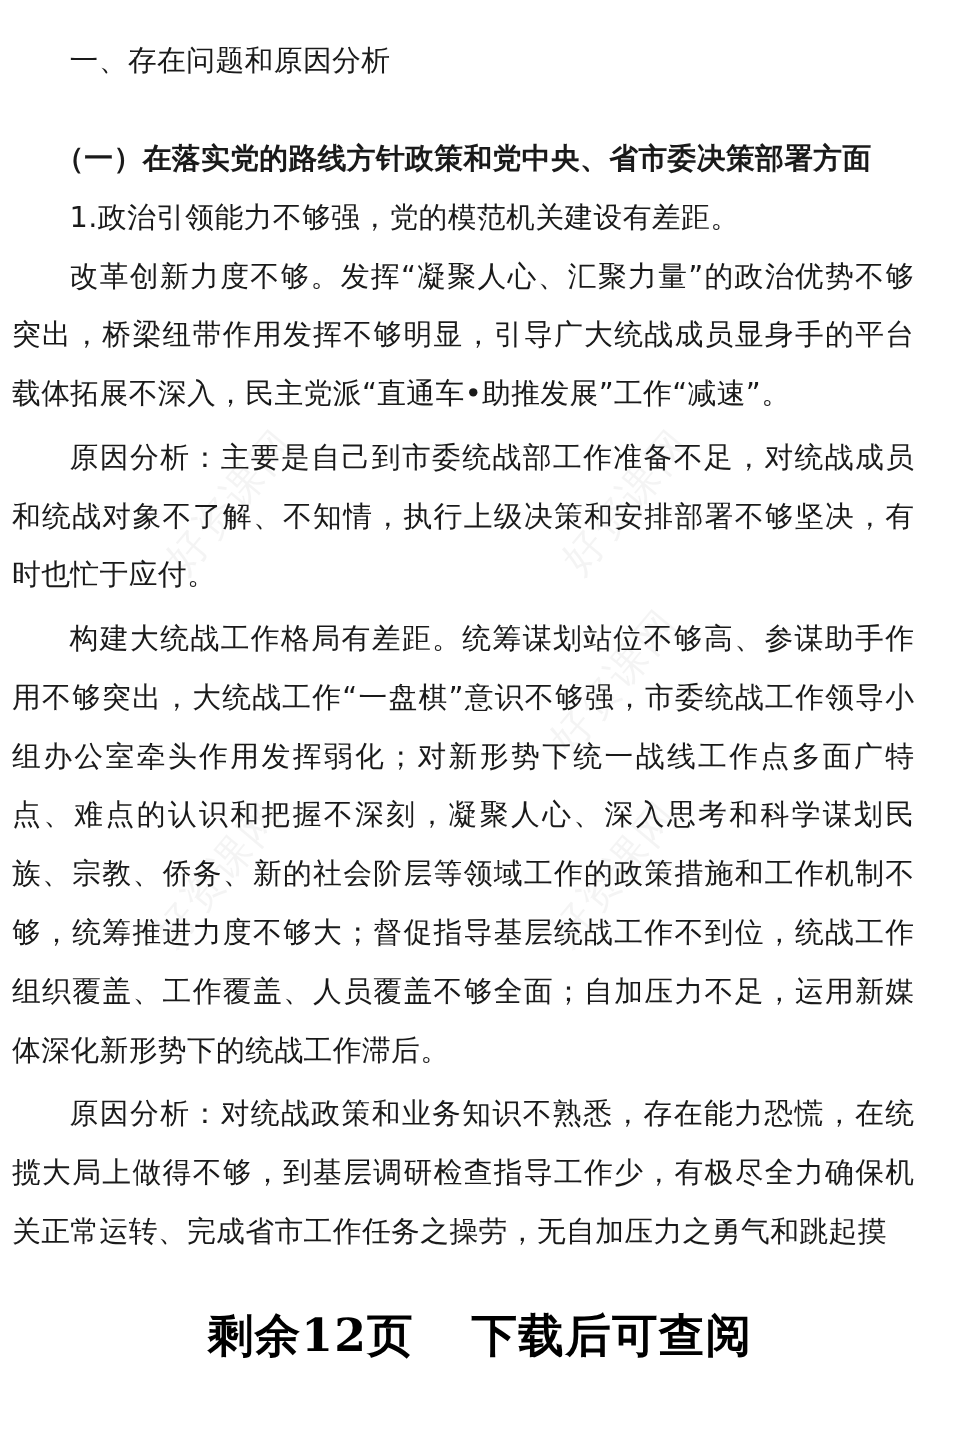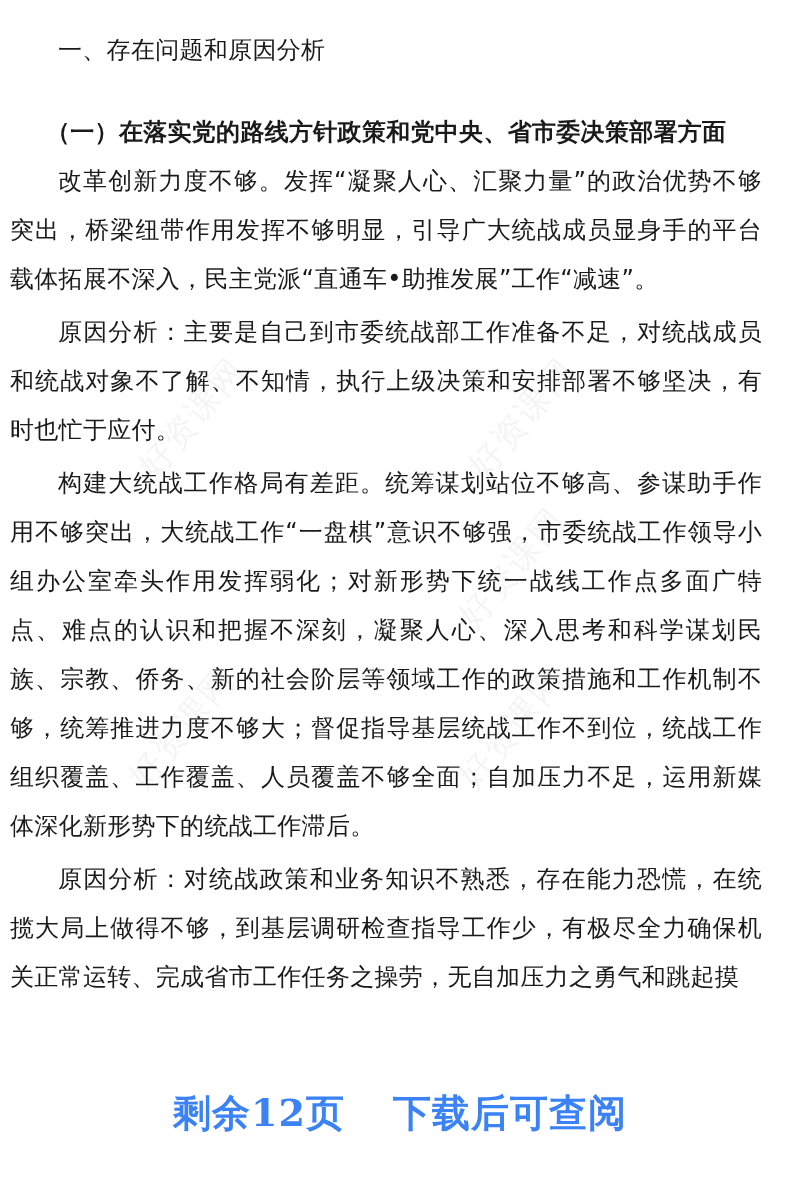--- a/index.html
+++ b/index.html
@@ -75,21 +75,21 @@
     }
     .footer-banner {
       position: absolute;
       left: 0;
       width: 800px;
       top: 1088px;
       text-align: center;
       font-family: "DejaVu Serif", "Liberation Serif", serif;
       font-weight: bold;
       font-size: 38px;
-      color: #3b82f6;
+      color: #000000;
       letter-spacing: 1px;
     }
     .footer-banner .gap {
       display: inline-block;
       width: 48px;
     }
   </style>
 </head>
 <body>
 
@@ -97,20 +97,21 @@
 
   <div class="watermark" style="left:120px; top:395px;">好资课网</div>
   <div class="watermark" style="left:450px; top:395px;">好资课网</div>
   <div class="watermark" style="left:440px; top:545px;">好资课网</div>
   <div class="watermark" style="left:110px; top:705px;">好资课网</div>
   <div class="watermark" style="left:440px; top:705px;">好资课网</div>
 
   <div class="content">
     <h1 class="heading1">一、存在问题和原因分析</h1>
     <h2 class="heading2">（一）在落实党的路线方针政策和党中央、省市委决策部署方面</h2>
+    <h3 class="heading3">1.政治引领能力不够强，党的模范机关建设有差距。</h3>
 
     <p class="para">改革创新力度不够。发挥“凝聚人心、汇聚力量”的政治优势不够突出，桥梁纽带作用发挥不够明显，引导广大统战成员显身手的平台载体拓展不深入，民主党派“直通车•助推发展”工作“减速”。</p>
     <p class="para spaced">原因分析：主要是自己到市委统战部工作准备不足，对统战成员和统战对象不了解、不知情，执行上级决策和安排部署不够坚决，有时也忙于应付。</p>
     <p class="para spaced">构建大统战工作格局有差距。统筹谋划站位不够高、参谋助手作用不够突出，大统战工作“一盘棋”意识不够强，市委统战工作领导小组办公室牵头作用发挥弱化；对新形势下统一战线工作点多面广特点、难点的认识和把握不深刻，凝聚人心、深入思考和科学谋划民族、宗教、侨务、新的社会阶层等领域工作的政策措施和工作机制不够，统筹推进力度不够大；督促指导基层统战工作不到位，统战工作组织覆盖、工作覆盖、人员覆盖不够全面；自加压力不足，运用新媒体深化新形势下的统战工作滞后。</p>
     <p class="para spaced">原因分析：对统战政策和业务知识不熟悉，存在能力恐慌，在统揽大局上做得不够，到基层调研检查指导工作少，有极尽全力确保机关正常运转、完成省市工作任务之操劳，无自加压力之勇气和跳起摸</p>
   </div>
 
   <div class="footer-banner">
     <span>剩余12页</span><span class="gap"></span><span>下载后可查阅</span>
   </div>

